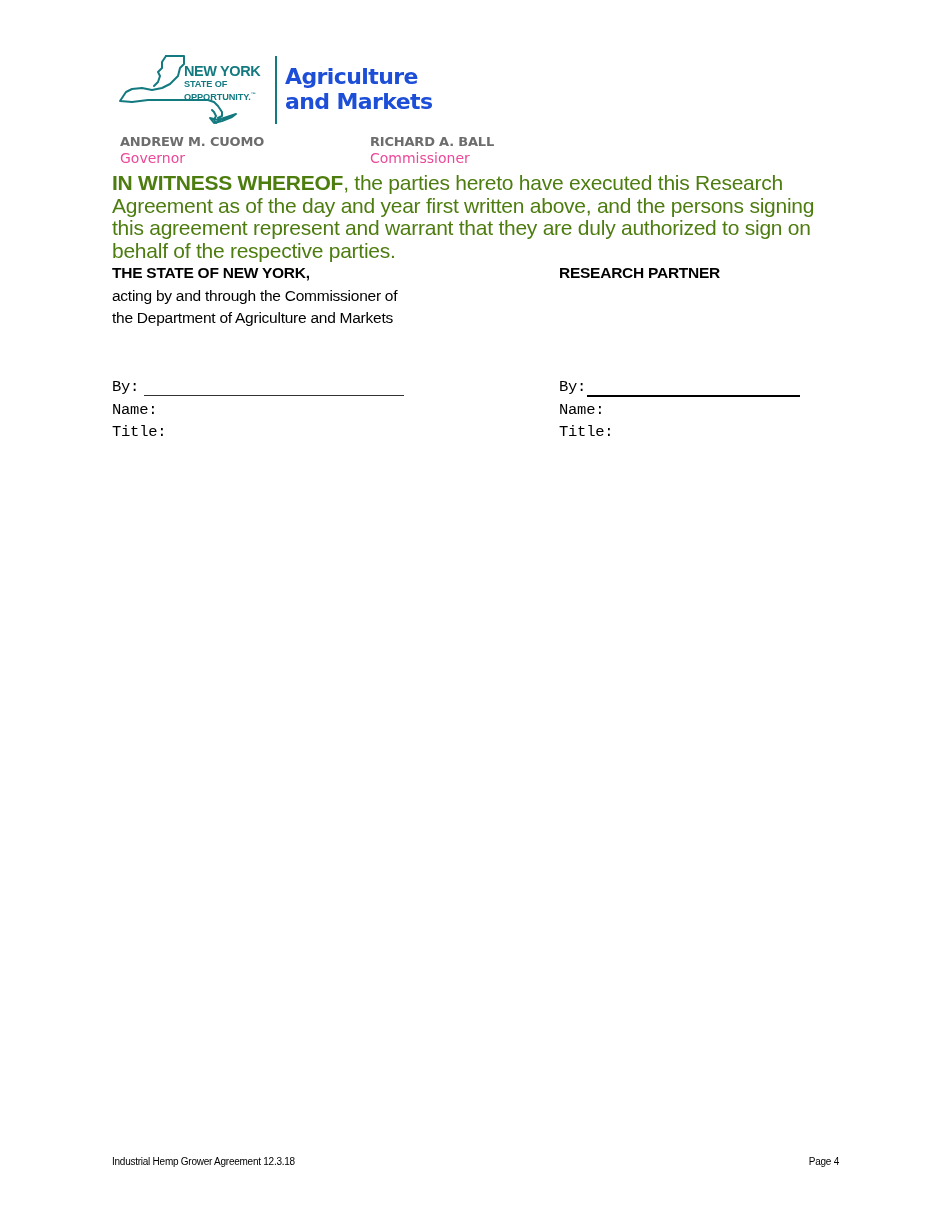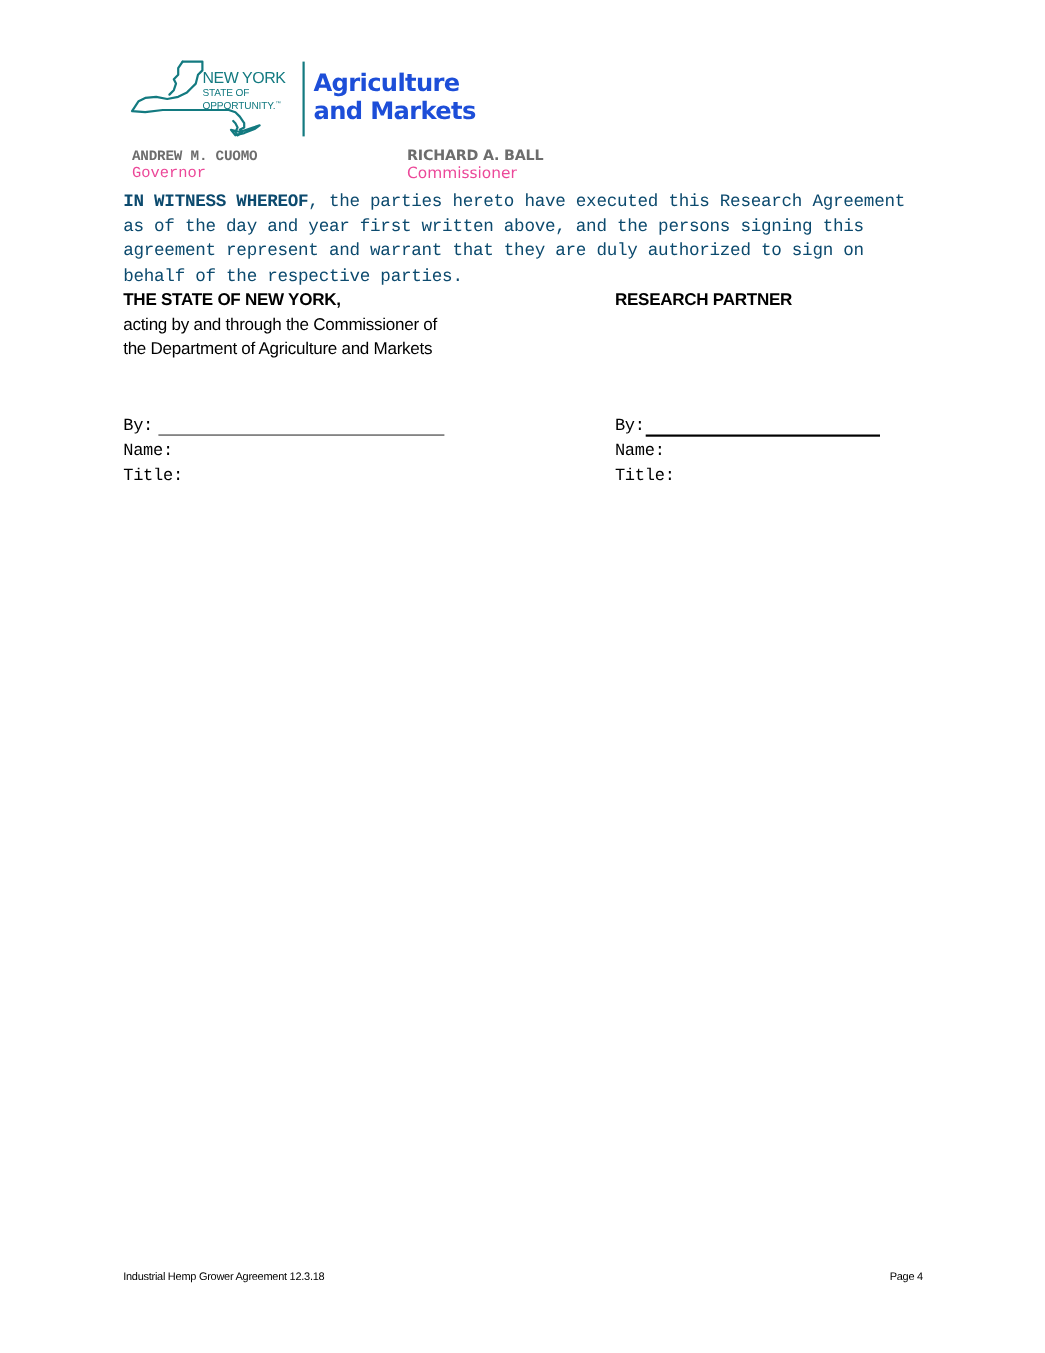--- a/index.html
+++ b/index.html
@@ -36,21 +36,21 @@
       top: 0;
       width: 150px;
       height: 72px;
     }
     .ny-wordmark {
       position: absolute;
       left: 66px;
       top: 10px;
       color: #137a80;
       font-family: "Liberation Sans", sans-serif;
-      font-weight: normal;
+      font-weight: bold;
       line-height: 1;
     }
     .ny-wordmark .ny-big {
       display: block;
       font-size: 14.5px;
       letter-spacing: -0.4px;
     }
     .ny-wordmark .ny-small {
       display: block;
       font-size: 9.2px;
@@ -88,42 +88,42 @@
       left: 120px;
       width: 420px;
       height: 40px;
     }
     .official {
       position: absolute;
       top: 0;
       color: #6d6d6d;
       font-family: "DejaVu Sans", sans-serif;
     }
-    .official.governor { left: 0; font-family: Liberation Mono, monospace; }
+    .official.governor { left: 0; }
     .official.commissioner { left: 250px; }
     .official .official-name {
       display: block;
       font-weight: bold;
       font-size: 13px;
       line-height: 17px;
       letter-spacing: -0.2px;
     }
     .official .official-title {
       display: block;
       font-size: 14px;
       line-height: 17px;
       color: #ec4899;
     }
 
     
     .body-text {
-      font-family: Liberation Mono, monospace;
-      font-size: 16px;
+      font-family: Liberation Sans, sans-serif;
+      font-size: 21px;
       line-height: 22.6px;
-      color: #0c4a6e;
+      color: #4d7c0f;
     }
     .witness {
       position: absolute;
       left: 112px;
       top: 172px;
       width: 735px;
       margin: 0;
       letter-spacing: -0.25px;
     }
     .witness b { font-weight: bold; }

